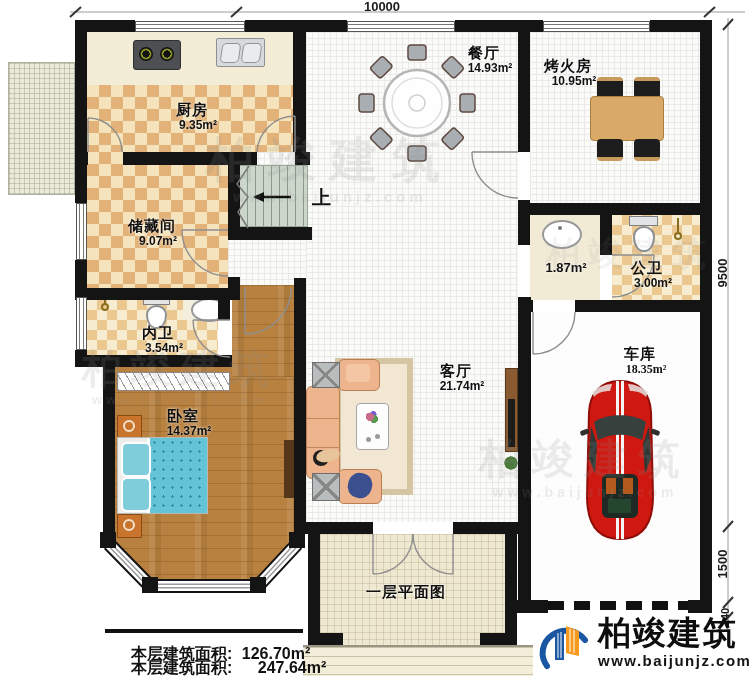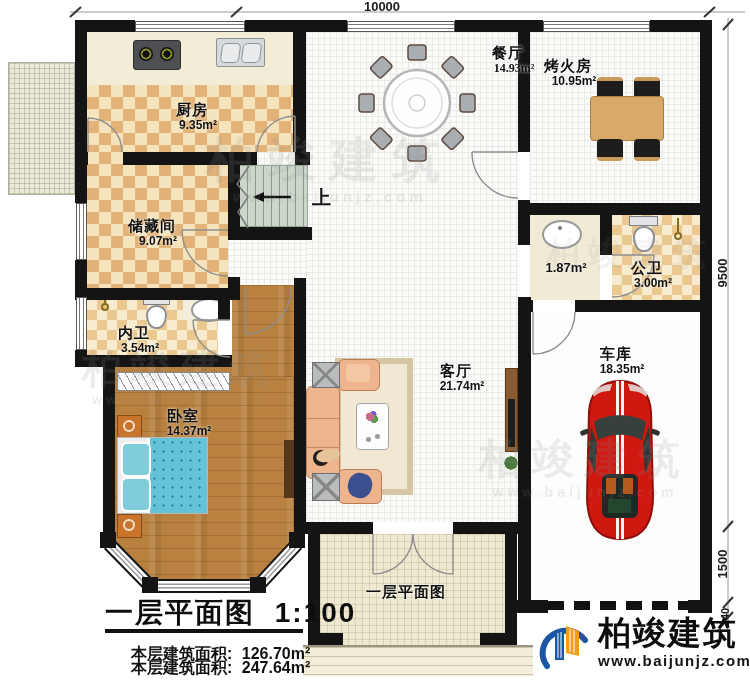--- a/index.html
+++ b/index.html
@@ -276,49 +276,49 @@
     <rect x="100" y="532" width="16" height="16" fill="#141414"></rect>
     <rect x="142" y="577" width="16" height="16" fill="#141414"></rect>
     <rect x="250" y="577" width="16" height="16" fill="#141414"></rect>
     <rect x="289" y="532" width="16" height="16" fill="#141414"></rect>
   </svg>
 
   <div class="rl" style="left:192px;top:117px;">
     <span class="n">厨房</span>
     <span class="a">9.35m²</span>
   </div>
-  <div class="rl" style="left:508px;top:60px;font-family:Liberation Serif, serif;">
+  <div class="rl" style="left:484px;top:60px;">
     <span class="n">餐厅</span>
     <span class="a">14.93m²</span>
   </div>
   <div class="rl" style="left:568px;top:73px;">
     <span class="n">烤火房</span>
     <span class="a">10.95m²</span>
   </div>
   <div class="rl" style="left:152px;top:233px;">
     <span class="n">储藏间</span>
     <span class="a">9.07m²</span>
   </div>
-  <div class="rl" style="left:134px;top:340px;">
+  <div class="rl" style="left:158px;top:340px;">
     <span class="n">内卫</span>
     <span class="a">3.54m²</span>
   </div>
   <div class="rl" style="left:183px;top:423px;">
     <span class="n">卧室</span>
     <span class="a">14.37m²</span>
   </div>
   <div class="rl" style="left:456px;top:378px;">
     <span class="n">客厅</span>
     <span class="a">21.74m²</span>
   </div>
   <div class="rl" style="left:647px;top:275px;">
     <span class="n">公卫</span>
     <span class="a">3.00m²</span>
   </div>
-  <div class="rl" style="left:616px;top:361px;">
+  <div class="rl" style="left:640px;top:361px;font-family:Liberation Serif, serif;">
     <span class="n">车库</span>
     <span class="a">18.35m²</span>
   </div>
   <div class="rl" style="left:406px;top:592px;">
     <span class="n">一层平面图</span>
   </div>
   <div class="rl" style="left:560px;top:268px;">
     <span class="a" style="font-size:13px;">1.87m²</span>
   </div>
   <div class="rl" style="left:322px;top:198px;">
@@ -339,32 +339,28 @@
     <div class="wm-u" style="font-size:13px;">www.baijunjz.com</div>
   </div>
   <div class="wm" style="left:440px;top:438px;width:290px;">
     <div class="wm-t" style="font-size:42px;letter-spacing:11px;">柏竣建筑</div>
     <div class="wm-u" style="font-size:14px;">www.baijunjz.com</div>
   </div>
   <div class="wm" style="left:520px;top:236px;width:220px;opacity:.10;">
     <div class="wm-t" style="font-size:34px;letter-spacing:8px;">柏竣建筑</div>
   </div>
 
-  <div class="tbl-title">
-    <span>一层平面图</span>
-    <span style="margin-left:10px;">1:100</span>
-  </div>
   <div class="tbl-underline"></div>
   <div class="stat" style="top:644px;">
     <span>本层建筑面积:</span>
     <span style="margin-left:5px;">126.70m²</span>
   </div>
   <div class="stat" style="top:658px;">
     <span>本层建筑面积:</span>
-    <span style="margin-left:5px;">247.64m²</span>
+    <span style="margin-left:21px;">247.64m²</span>
   </div>
 
   <div class="logo">
     <svg width="54" height="60" viewBox="0 0 54 60">
       <path d="M11,50 A22,21 0 1 1 49,24" fill="none" stroke="#1a56a2" stroke-width="6" stroke-linecap="round"></path>
       <polygon points="19,15 28,12 28,44 19,44" fill="#1a56a2"></polygon>
       <polygon points="30,10 43,15 43,40 30,37" fill="#f59a1d"></polygon>
       <g stroke="#fff" stroke-width="1">
         <line x1="22" y1="17" x2="22" y2="42"></line>
           <line x1="25" y1="16" x2="25" y2="42"></line>

